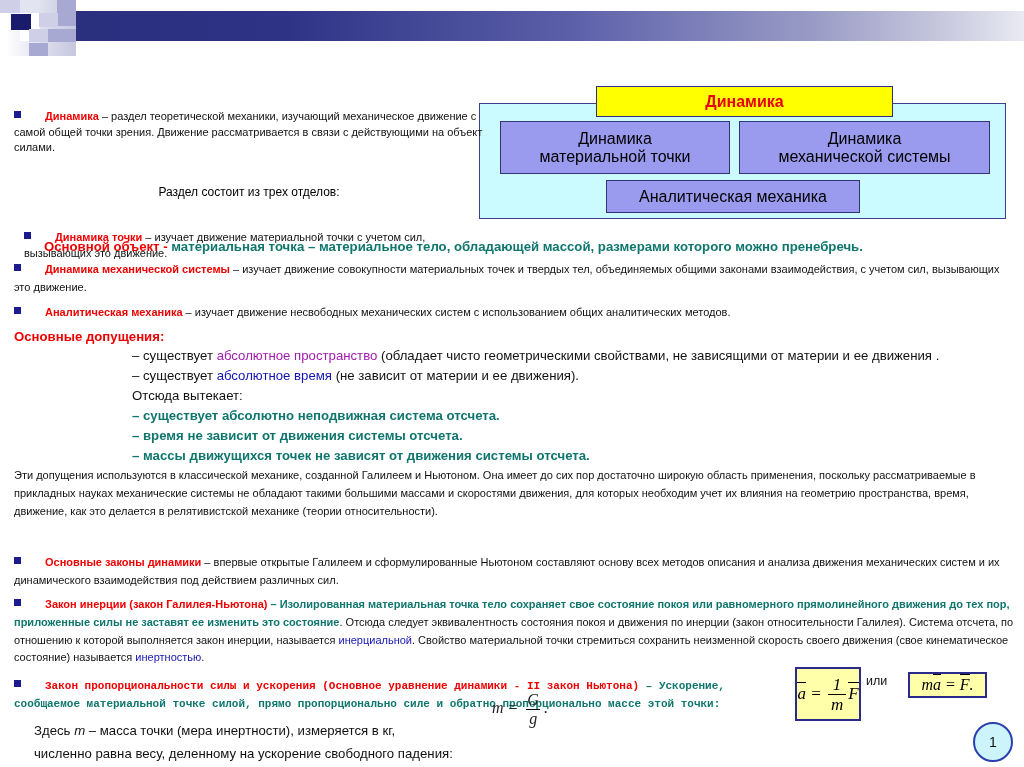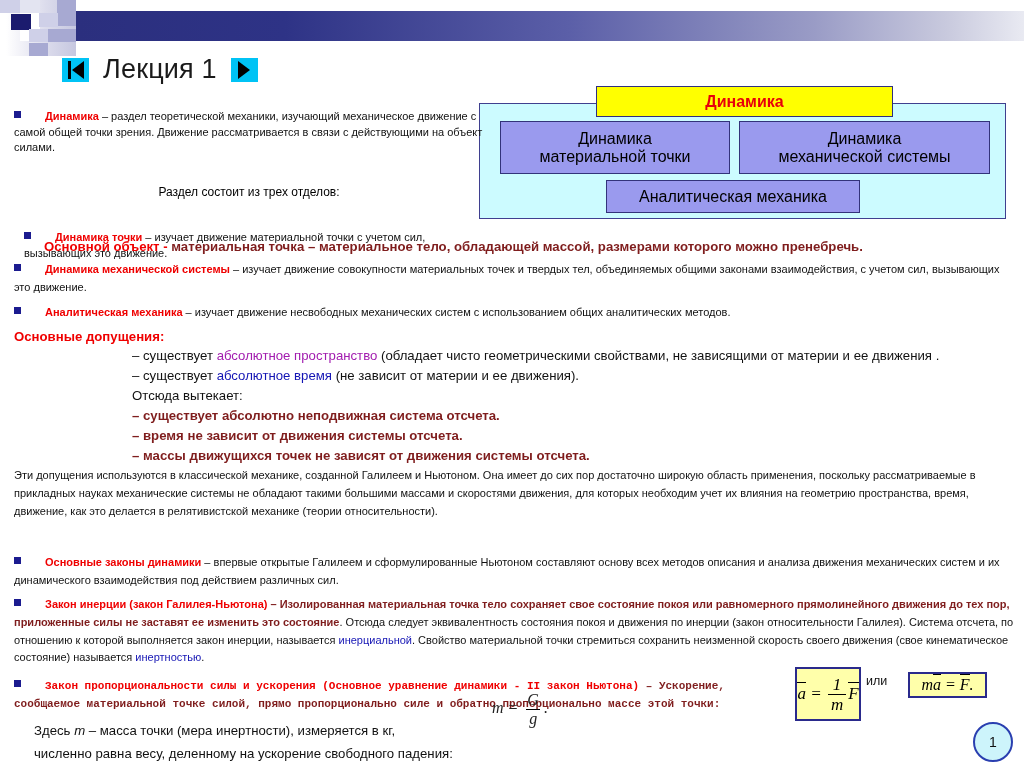--- a/index.html
+++ b/index.html
@@ -65,21 +65,21 @@
   .diag-b3{left:127px;top:94px;width:254px;height:33px;}
 
   
   .body{position:absolute;left:0;top:104px;width:1024px;}
   .blk{position:absolute;}
   .bullet{
     display:inline-block;width:7px;height:7px;background:#1b1b8f;
     vertical-align:2px;margin-right:24px;
   }
   .red{color:#ef0000;font-weight:bold;}
-  .blue{color:#7f1d1d;font-weight:bold;}
+  .blue{color:#0f766e;font-weight:bold;}
   .blue-n{color:#1414b4;}
   .blk-t{color:#111;}
   .p1{font-size:11px;line-height:1.42;width:470px;}
   .center-line{text-align:center;width:470px;font-size:12px;}
   .wide{font-size:11px;line-height:1.62;width:1000px;}
   .wide-c{font-size:13.2px;line-height:1.62;}
 
   
   .fbox{
     position:absolute;background:#ffffaa;border:2px solid #2a2a8c;box-sizing:border-box;
@@ -119,30 +119,20 @@
     <div class="sq sq-pale" style="left:20px;top:0;width:20px;height:13px;"></div>
     <div class="sq sq-mid" style="left:57px;top:0;width:19px;height:26px;"></div>
     <div class="sq sq-white" style="left:20px;top:13px;width:20px;height:28px;"></div>
     <div class="sq sq-navy" style="left:11px;top:14px;width:20px;height:16px;"></div>
     <div class="sq sq-light" style="left:39px;top:13px;width:19px;height:14px;"></div>
     <div class="sq sq-light" style="left:29px;top:29px;width:19px;height:13px;"></div>
     <div class="sq sq-mid" style="left:48px;top:29px;width:28px;height:13px;"></div>
     <div class="sq sq-mid" style="left:29px;top:43px;width:19px;height:13px;"></div>
   </div>
 
-  <div class="title-row">
-    <div class="navbtn">
-      <div class="bar-left"></div>
-      <div class="tri tri-left"></div>
-    </div>
-    <div class="slide-title">Лекция 1</div>
-    <div class="navbtn">
-      <div class="tri tri-right"></div>
-    </div>
-  </div>
 
   <div class="diagram">
     <div class="diag-frame"></div>
     <div class="diag-top">Динамика</div>
     <div class="diag-box diag-b1">
       <span>Динамика<br>материальной точки</span>
     </div>
     <div class="diag-box diag-b2">
       <span>Динамика<br>механической системы</span>
     </div>

